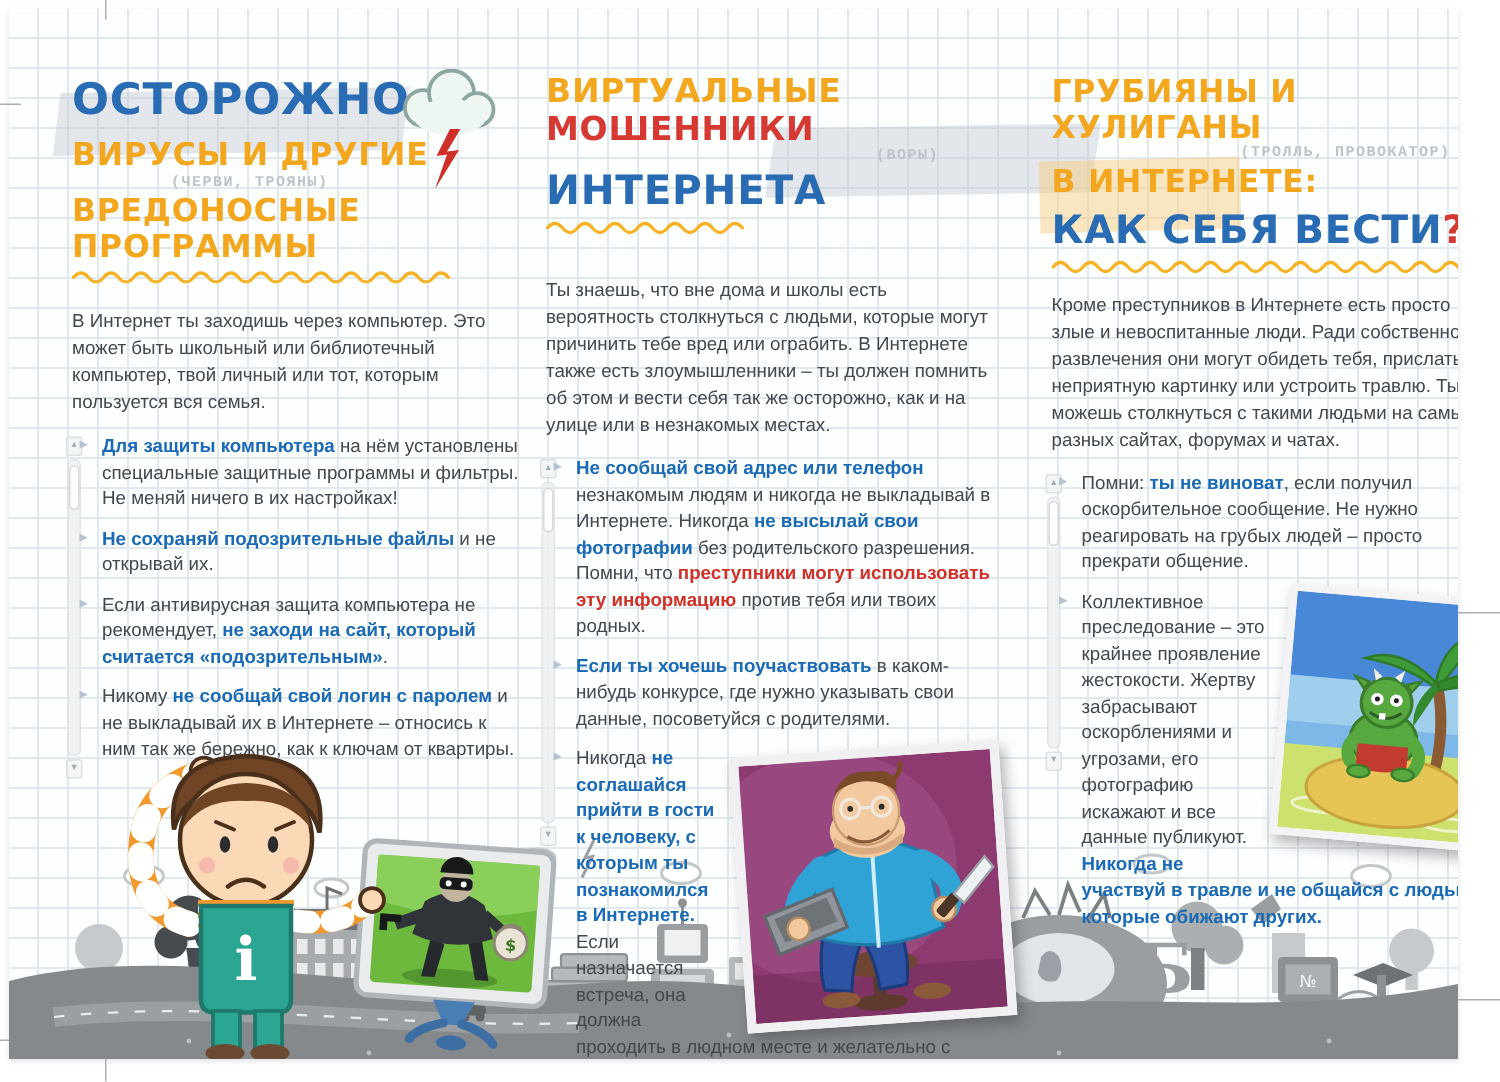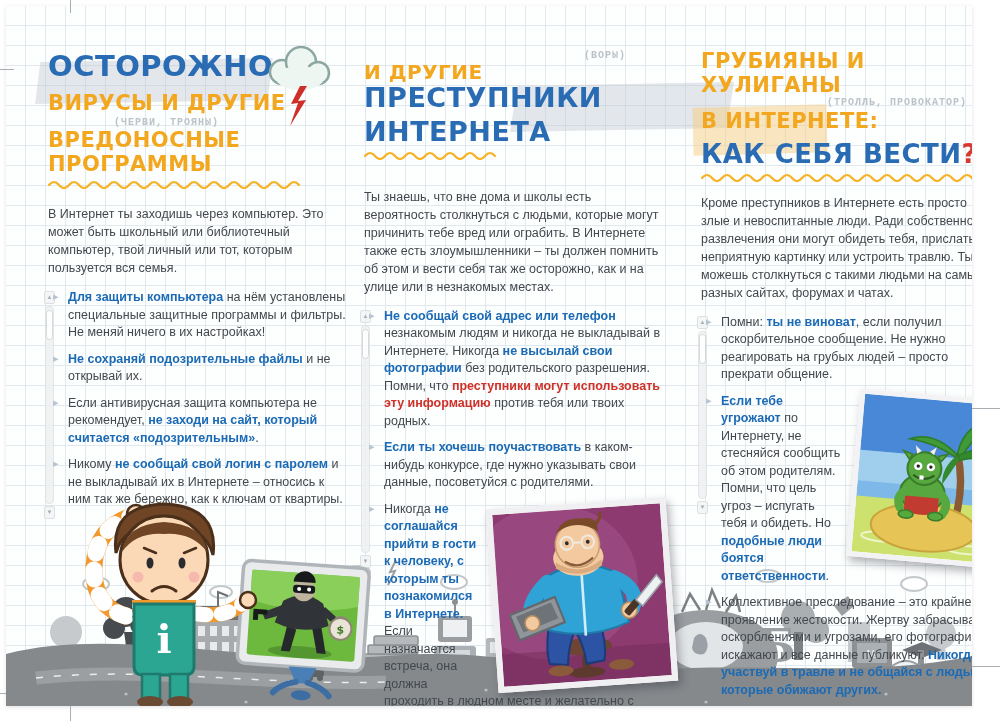--- a/index.html
+++ b/index.html
@@ -107,22 +107,22 @@
       </div>
       <div class="bullet">
         <span class="b-arrow">▸</span>
         <div class="b-body"><span class="b-text"><span>Никому </span><span class="seg-b">не сообщай свой логин с паролем</span><span> и не выкладывай их в Интернете – относись к ним так же бережно, как к ключам от квартиры.</span></span></div>
       </div>
     </div>
   </div>
 
   <div class="col" id="col2">
     <div class="tape" style="left:150px;top:34px;width:216px;height:46px;transform:skewX(-10deg) rotate(-1deg);"></div>
+    <div class="hand t-l1"><span class="seg-y">ВИРТУАЛЬНЫЕ </span><span class="seg-rd">МОШЕННИКИ</span></div>
     <div class="note" style="text-align:right;margin-right:40px;margin-top:0">(ВОРЫ)</div>
-    <div class="hand t-l2"><span class="seg-y">И ДРУГИЕ </span><span class="seg-bl">ПРЕСТУПНИКИ</span></div>
     <div class="hand t-l3" style="margin-top:3px"><span class="seg-bl">ИНТЕРНЕТА</span></div>
     <svg class="wavy" width="142" height="9" viewBox="0 0 142 9">
       <path d="M1 5 q5 -6 10 0 t10 0 t10 0 t10 0 t10 0 t10 0 t10 0 t10 0 t10 0 t10 0 t10 0 t10 0 t10 0" fill="none" stroke="#f5b325" stroke-width="2.2" stroke-linecap="round"></path>
     </svg>
     <div class="para" style="margin-top:28px">Ты знаешь, что вне дома и школы есть вероятность столкнуться с людьми, которые могут причинить тебе вред или ограбить. В Интернете также есть злоумышленники – ты должен помнить об этом и вести себя так же осторожно, как и на улице или в незнакомых местах.</div>
     <div class="bullets">
       <div class="scrollbar" style="left:-24px;top:2px;">
         <div class="sb-btn">▲</div>
         <div class="sb-track" style="height:226px">
             <div class="sb-thumb"></div>
@@ -232,21 +232,20 @@
               <circle cx="56" cy="66" r="4" fill="#fff"></circle>
                 <circle cx="68" cy="66" r="4" fill="#fff"></circle>
               <circle cx="56" cy="66" r="1.6" fill="#222"></circle>
                 <circle cx="68" cy="66" r="1.6" fill="#222"></circle>
               <path d="M52,75 Q62,82 72,74" fill="none" stroke="#2e5c22" stroke-width="2"></path>
               <rect x="58" y="75" width="4" height="4" fill="#fff"></rect>
               <ellipse cx="48" cy="114" rx="7" ry="4" fill="#57a83f" stroke="#3a7d2a" stroke-width="1.5"></ellipse>
               <ellipse cx="76" cy="114" rx="7" ry="4" fill="#57a83f" stroke="#3a7d2a" stroke-width="1.5"></ellipse>
             </svg>
           </div>
-          <span class="b-text"><span class="seg-b">Если тебе угрожают</span><span> по Интернету, не стесняйся сообщить об этом родителям. Помни, что цель угроз – испугать тебя и обидеть. Но </span><span class="seg-b">подобные люди боятся ответственности</span><span>.</span></span>
         </div>
       </div>
       <div class="bullet">
         <span class="b-arrow">▸</span>
         <div class="b-body"><span class="b-text"><span>Коллективное преследование – это крайнее проявление жестокости. Жертву забрасывают оскорблениями и угрозами, его фотографию искажают и все данные публикуют. </span><span class="seg-b">Никогда не участвуй в травле и не общайся с людьми, которые обижают других.</span></span></div>
       </div>
 
     </div>
   </div>
 

